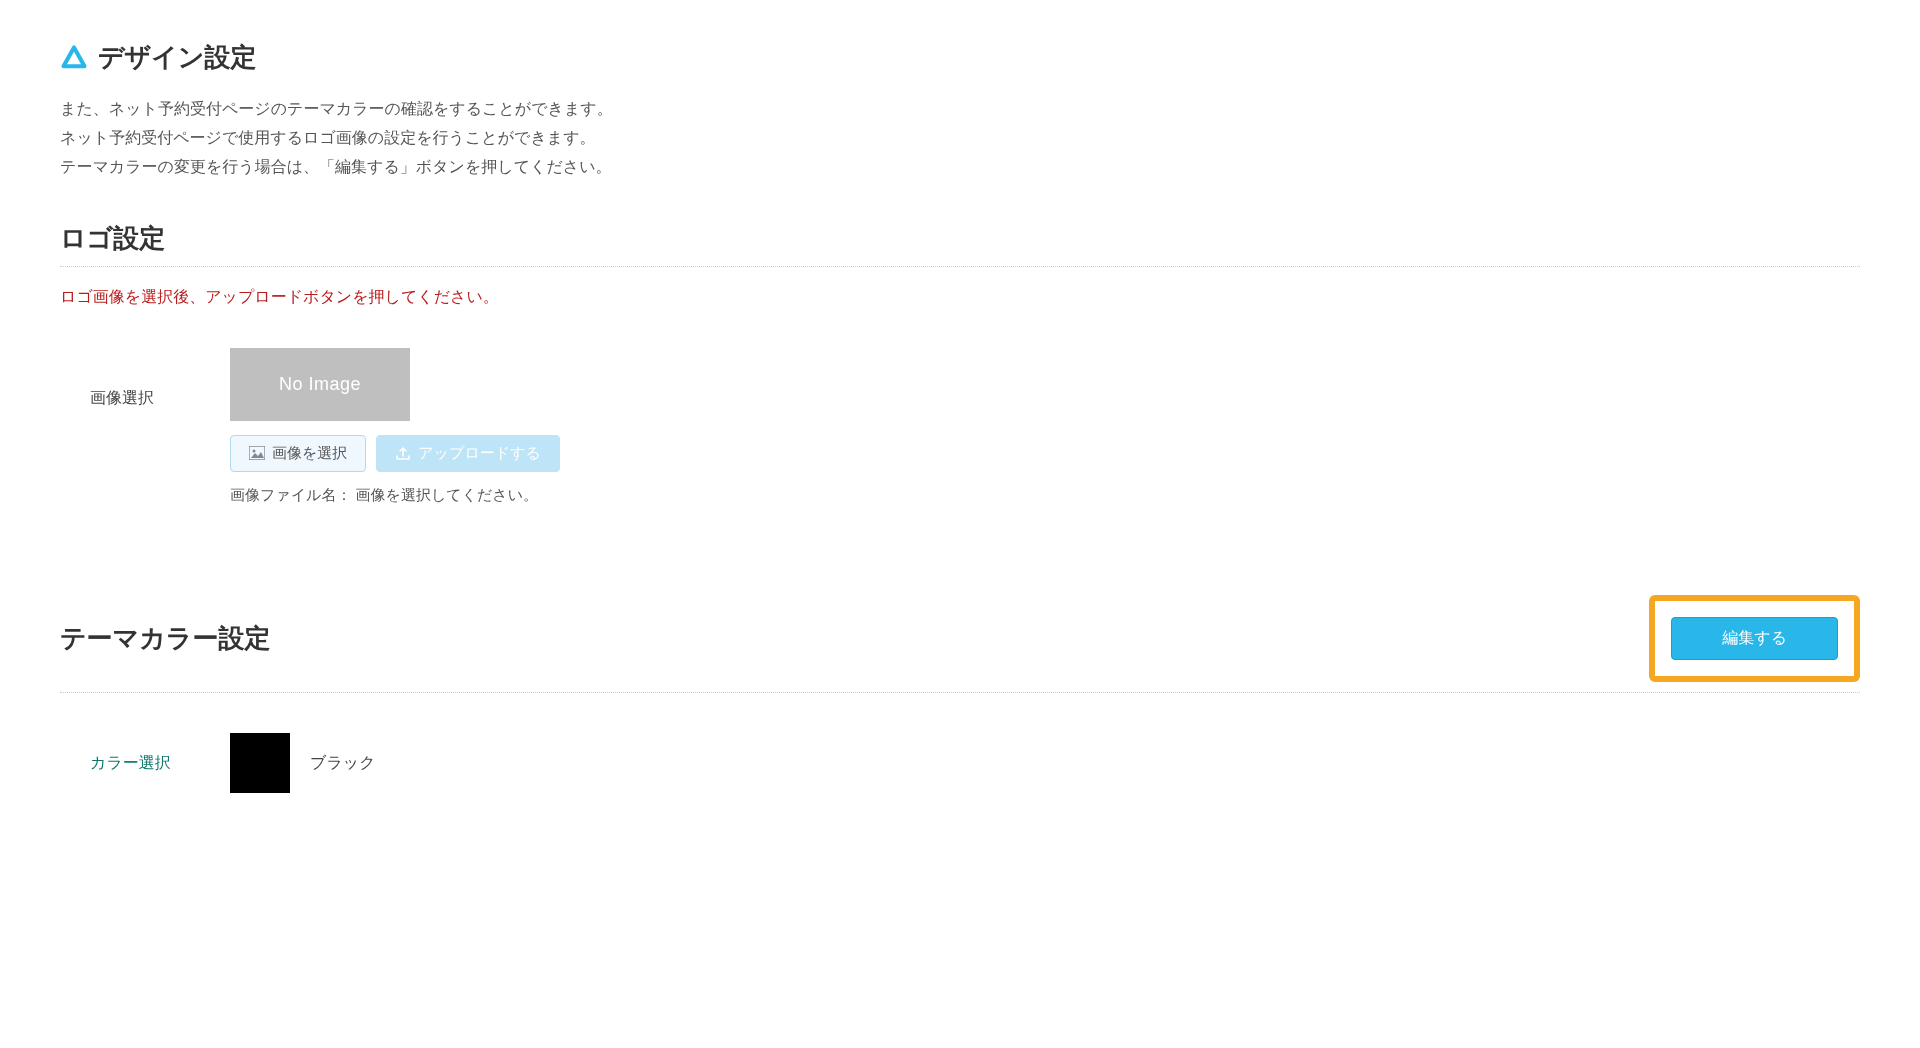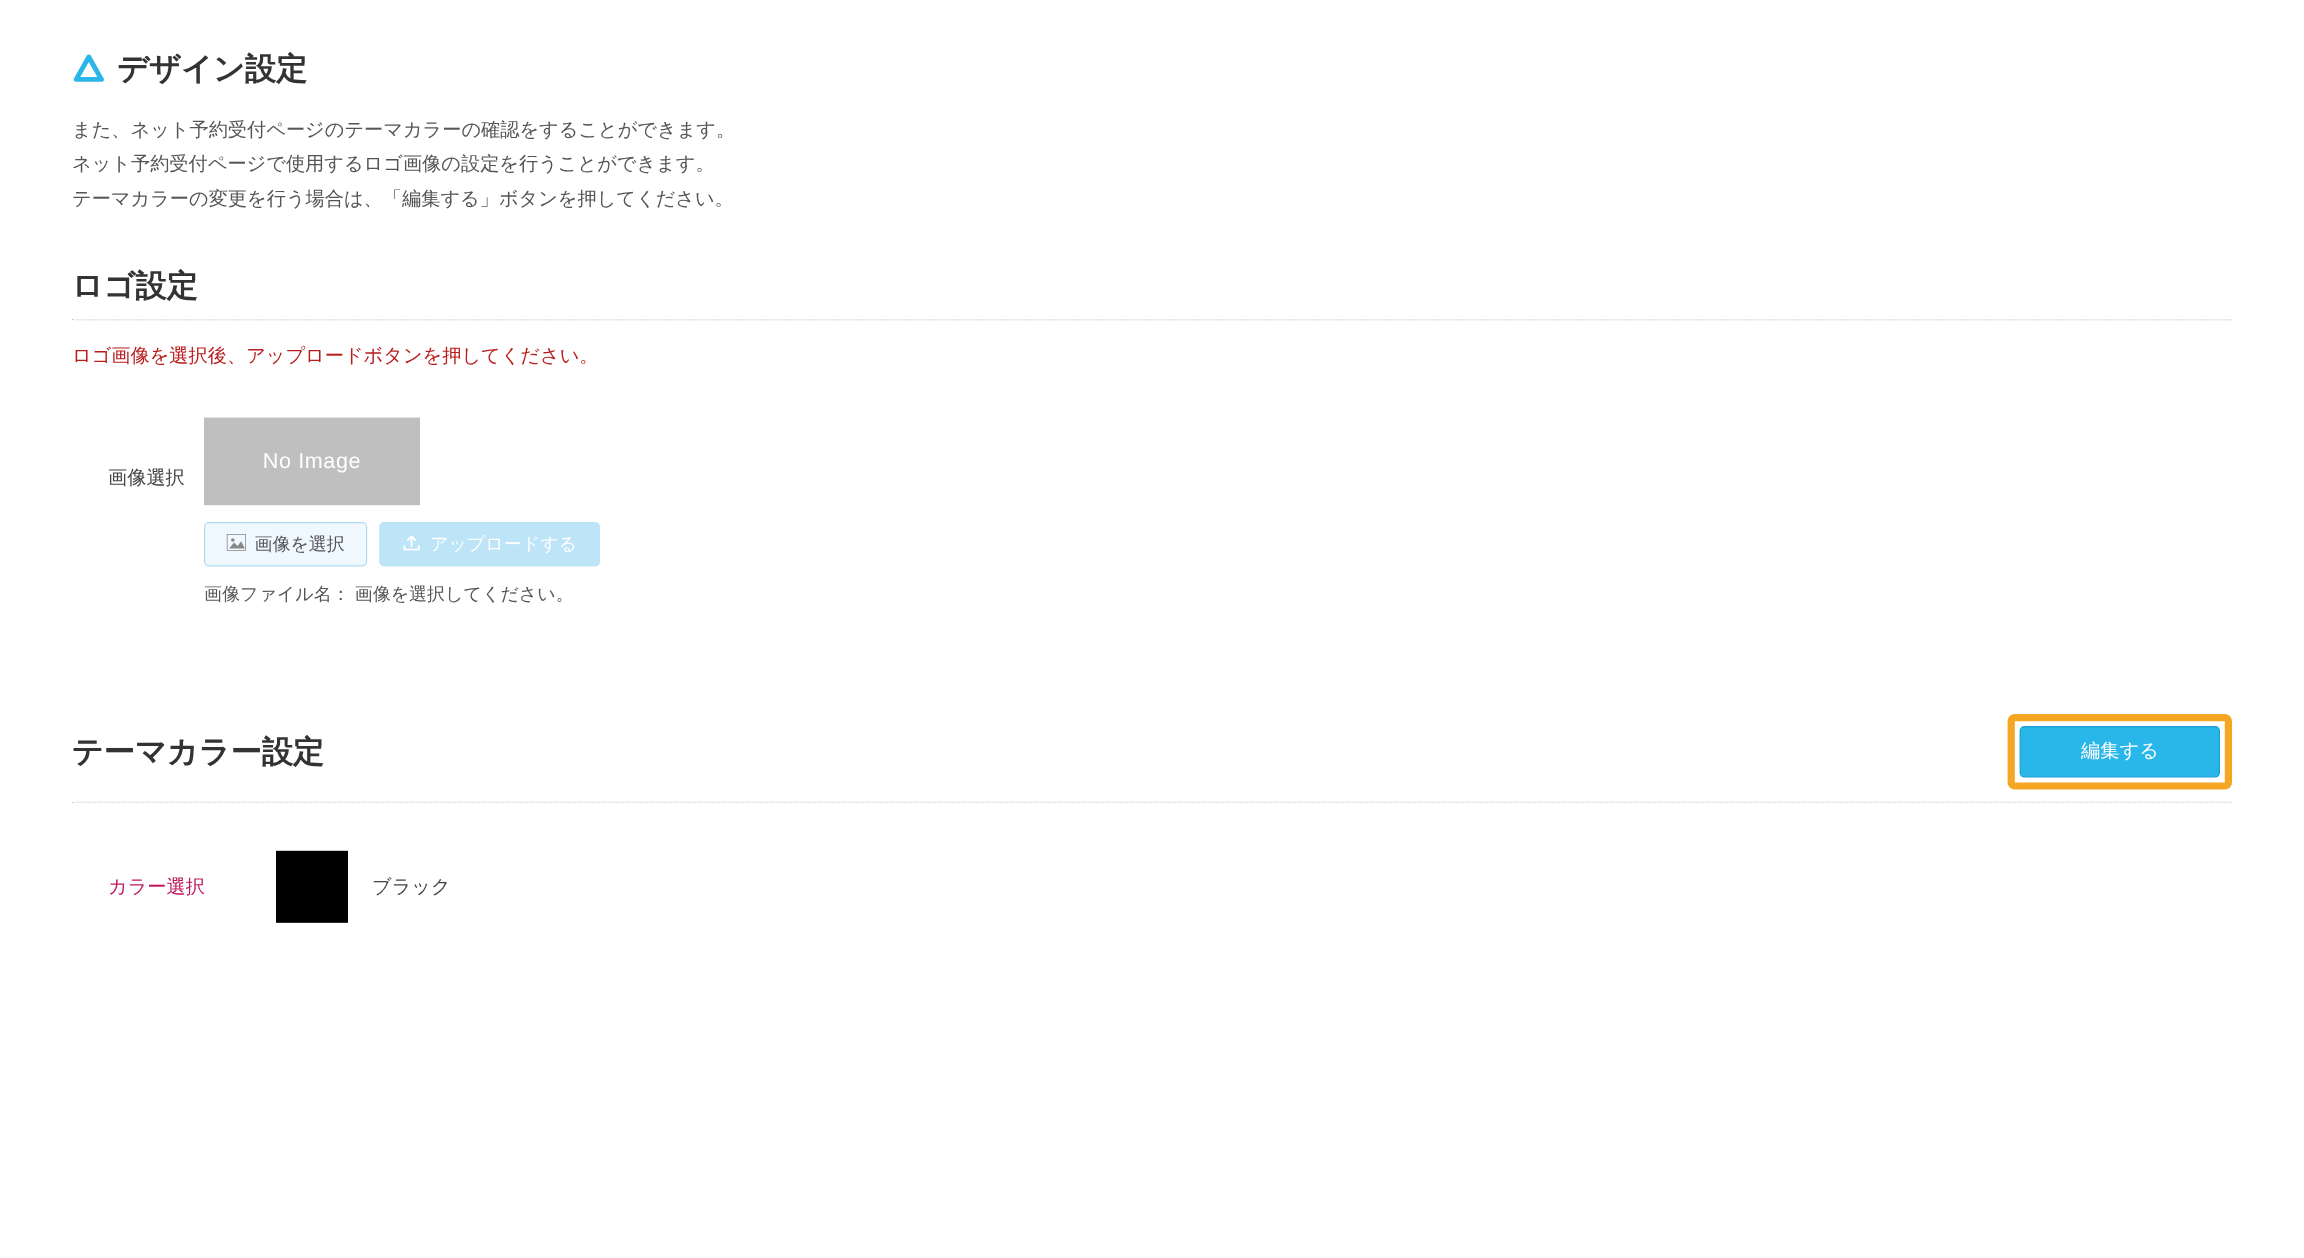--- a/index.html
+++ b/index.html
@@ -44,20 +44,21 @@
       color: #333;
     }
     .section-helper {
       font-size: 16px;
       color: #b91c1c;
       margin-bottom: 40px;
     }
     .field-row {
       display: flex;
       align-items: flex-start;
+      gap: 60px;
       padding-left: 30px;
       margin-bottom: 20px;
     }
     .field-label {
       font-size: 16px;
       color: #444;
       padding-top: 40px;
       min-width: 80px;
     }
     .field-content {
@@ -101,42 +102,42 @@
       color: #fff;
     }
     .filename-line {
       font-size: 15px;
       color: #555;
     }
     .big-gap { height: 70px; }
     .edit-button-wrap {
       border: 6px solid #f5a623;
       border-radius: 6px;
-      padding: 4px;
+      padding: 16px;
       text-decoration: underline;
     }
     .btn-edit {
       background: #29b6e8;
       border: 1px solid #1a9fd0;
       color: #fff;
       padding: 10px 50px;
       font-size: 16px;
       border-radius: 4px;
       cursor: pointer;
     }
     .color-row {
       display: flex;
       align-items: center;
       gap: 50px;
       padding-left: 30px;
       margin-top: 40px;
     }
     .color-label {
       font-size: 16px;
-      color: #be185d;
+      color: #0f766e;
       min-width: 90px;
     }
     .color-swatch {
       width: 60px;
       height: 60px;
       background: #000;
     }
     .color-name {
       font-size: 16px;
       color: #444;

